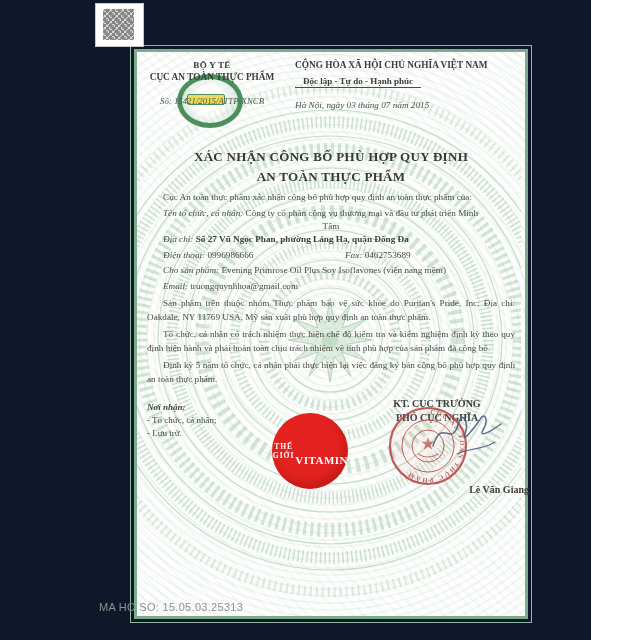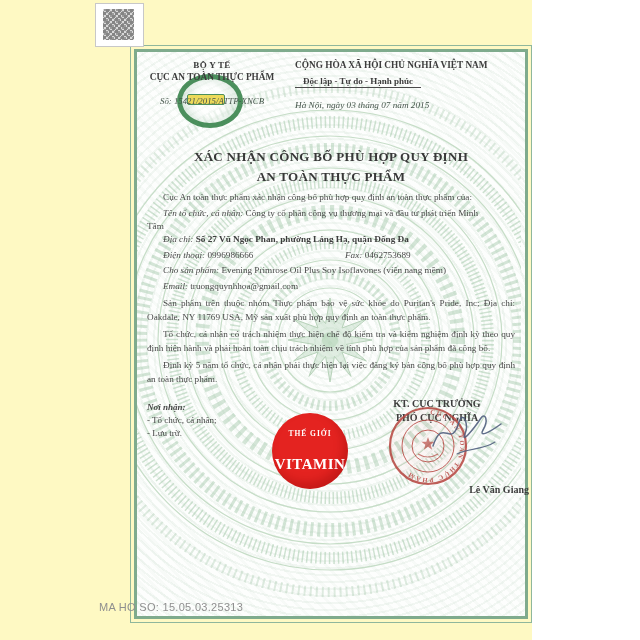--- a/index.html
+++ b/index.html
@@ -1,17 +1,17 @@
 <!DOCTYPE html>
 <html><head>
 <meta charset="utf-8">
 <style>
   html,body{margin:0;padding:0;}
   body{width:640px;height:640px;background:#ffffff;font-family:"Liberation Serif",serif;}
-  .canvas{position:relative;width:532px;height:640px;background:#fef9c3;overflow:hidden;}
+  .canvas{position:relative;width:591px;height:640px;background:#0f172a;overflow:hidden;}
 
   
   .doc{
     position:absolute;left:134px;top:49px;width:388px;height:564px;
     border:3px solid #7fab8d;outline:1px solid #8fb79c;outline-offset:3px;
     background-color:#fdfefd;
     background-image:
       repeating-radial-gradient(circle at 193px 291px,
         rgba(140,180,148,0.10) 0px, rgba(140,180,148,0.10) 2px,
         rgba(0,0,0,0) 2px, rgba(0,0,0,0) 7px),
@@ -39,43 +39,43 @@
 
   
   .title{position:absolute;left:0;top:95px;width:100%;text-align:center;z-index:3;
          font-size:13px;font-weight:bold;color:#383838;line-height:1.5;letter-spacing:.3px;}
 
   
   .bodytext{position:absolute;left:10px;top:138px;width:368px;z-index:3;
             font-size:9.2px;color:#4a4a4a;}
   .b-row{line-height:15.5px;padding-left:16px;white-space:nowrap;}
   .b-intro{line-height:15.5px;padding-left:16px;}
-  .b-tam{line-height:11px;}
+  .b-tam{line-height:11px;text-align:center;}
   .lbl{font-style:italic;}
   .val-bold{font-weight:bold;color:#3d3d3d;}
   .phone-row{position:relative;}
   .fax{position:absolute;left:198px;top:0;}
   .para{line-height:13.5px;text-align:justify;text-indent:16px;}
   .p7{margin-top:3px;}.p8{margin-top:4px;}.p9{margin-top:4px;}
 
   
   .recipients{position:absolute;left:10px;top:349px;z-index:3;font-size:9px;color:#454545;line-height:13px;}
   .recipients .rc-label{font-weight:bold;font-style:italic;}
   .signer-titles{position:absolute;left:208px;top:345px;width:184px;text-align:center;z-index:3;
                  font-size:10px;font-weight:bold;color:#3c3c3c;line-height:1.35;}
   .signer-name{position:absolute;left:208px;top:432px;width:184px;text-align:right;z-index:5;
                font-size:10px;font-weight:bold;color:#3c3c3c;}
 
   
   .badge{position:absolute;left:135px;top:361px;width:76px;height:76px;border-radius:50%;
-         background:#e42320;z-index:4;display:flex;flex-direction:column;align-items:center;
+         background:#e42320;z-index:4;display:flex;align-items:center;
          justify-content:center;color:#ffffff;text-align:center;
          box-shadow:inset -4px -6px 10px rgba(140,10,10,.35);}
   .badge .small{font-size:7.5px;letter-spacing:1px;font-weight:bold;}
-  .badge .big{font-size:15px;letter-spacing:.5px;font-weight:bold;margin-top:18px;
+  .badge .big{font-size:11px;letter-spacing:.5px;font-weight:bold;margin-top:18px;
               font-family:"Liberation Serif",serif;}
 
   .seal{position:absolute;left:243px;top:346px;z-index:4;opacity:.85;}
   .signature{position:absolute;left:292px;top:352px;z-index:5;opacity:.9;}
 
   
   .qr{position:absolute;left:95px;top:3px;width:47px;height:42px;background:#ffffff;
       border:1px solid #c8c8c8;z-index:10;}
   .qr-noise{position:absolute;left:7px;top:5px;width:31px;height:31px;
       background:

